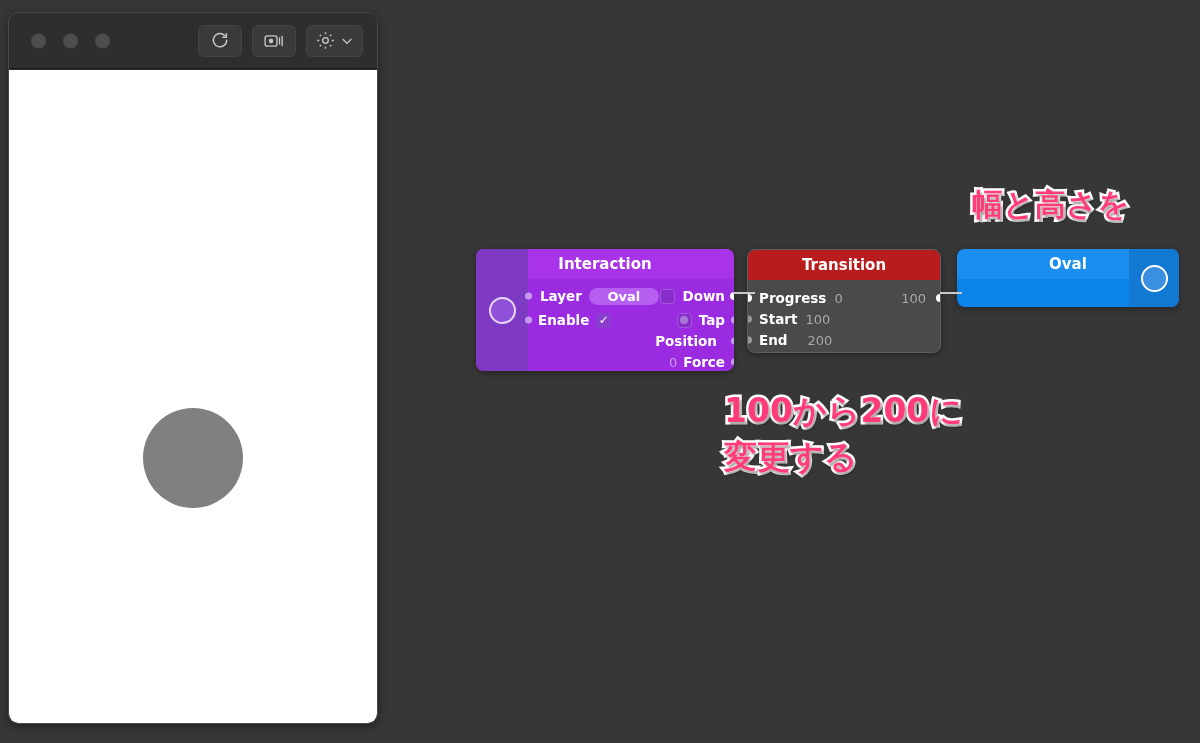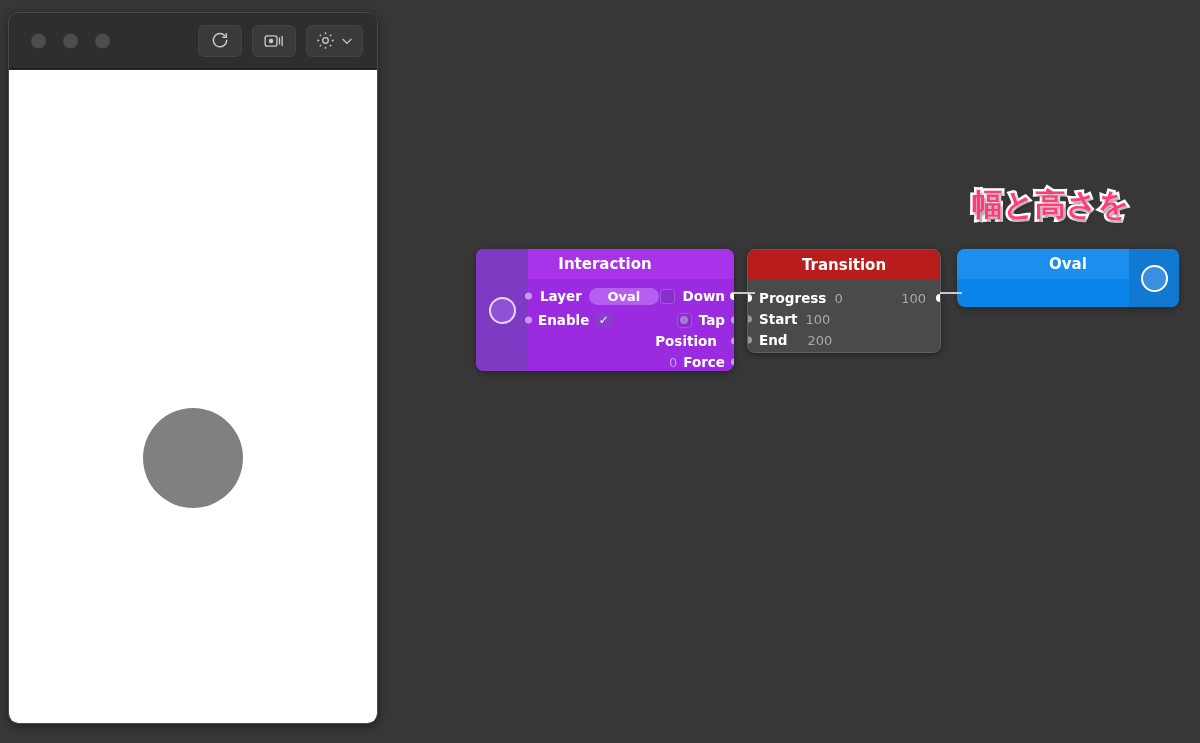--- a/index.html
+++ b/index.html
@@ -406,15 +406,17 @@
       
     </div>
   </div>
 
   <div class="wire" style="left:733px; top:292px; width:22px;"></div>
   <div class="wire" style="left:940px; top:292px; width:22px;"></div>
 
 
   <div class="anno anno-2">幅と高さを</div>
 
-
+  <div class="anno anno-3">100から200に</div>
+
+  <div class="anno anno-3" style="top:434px;">変更する</div>
 
 </div>
 
 </body></html>

